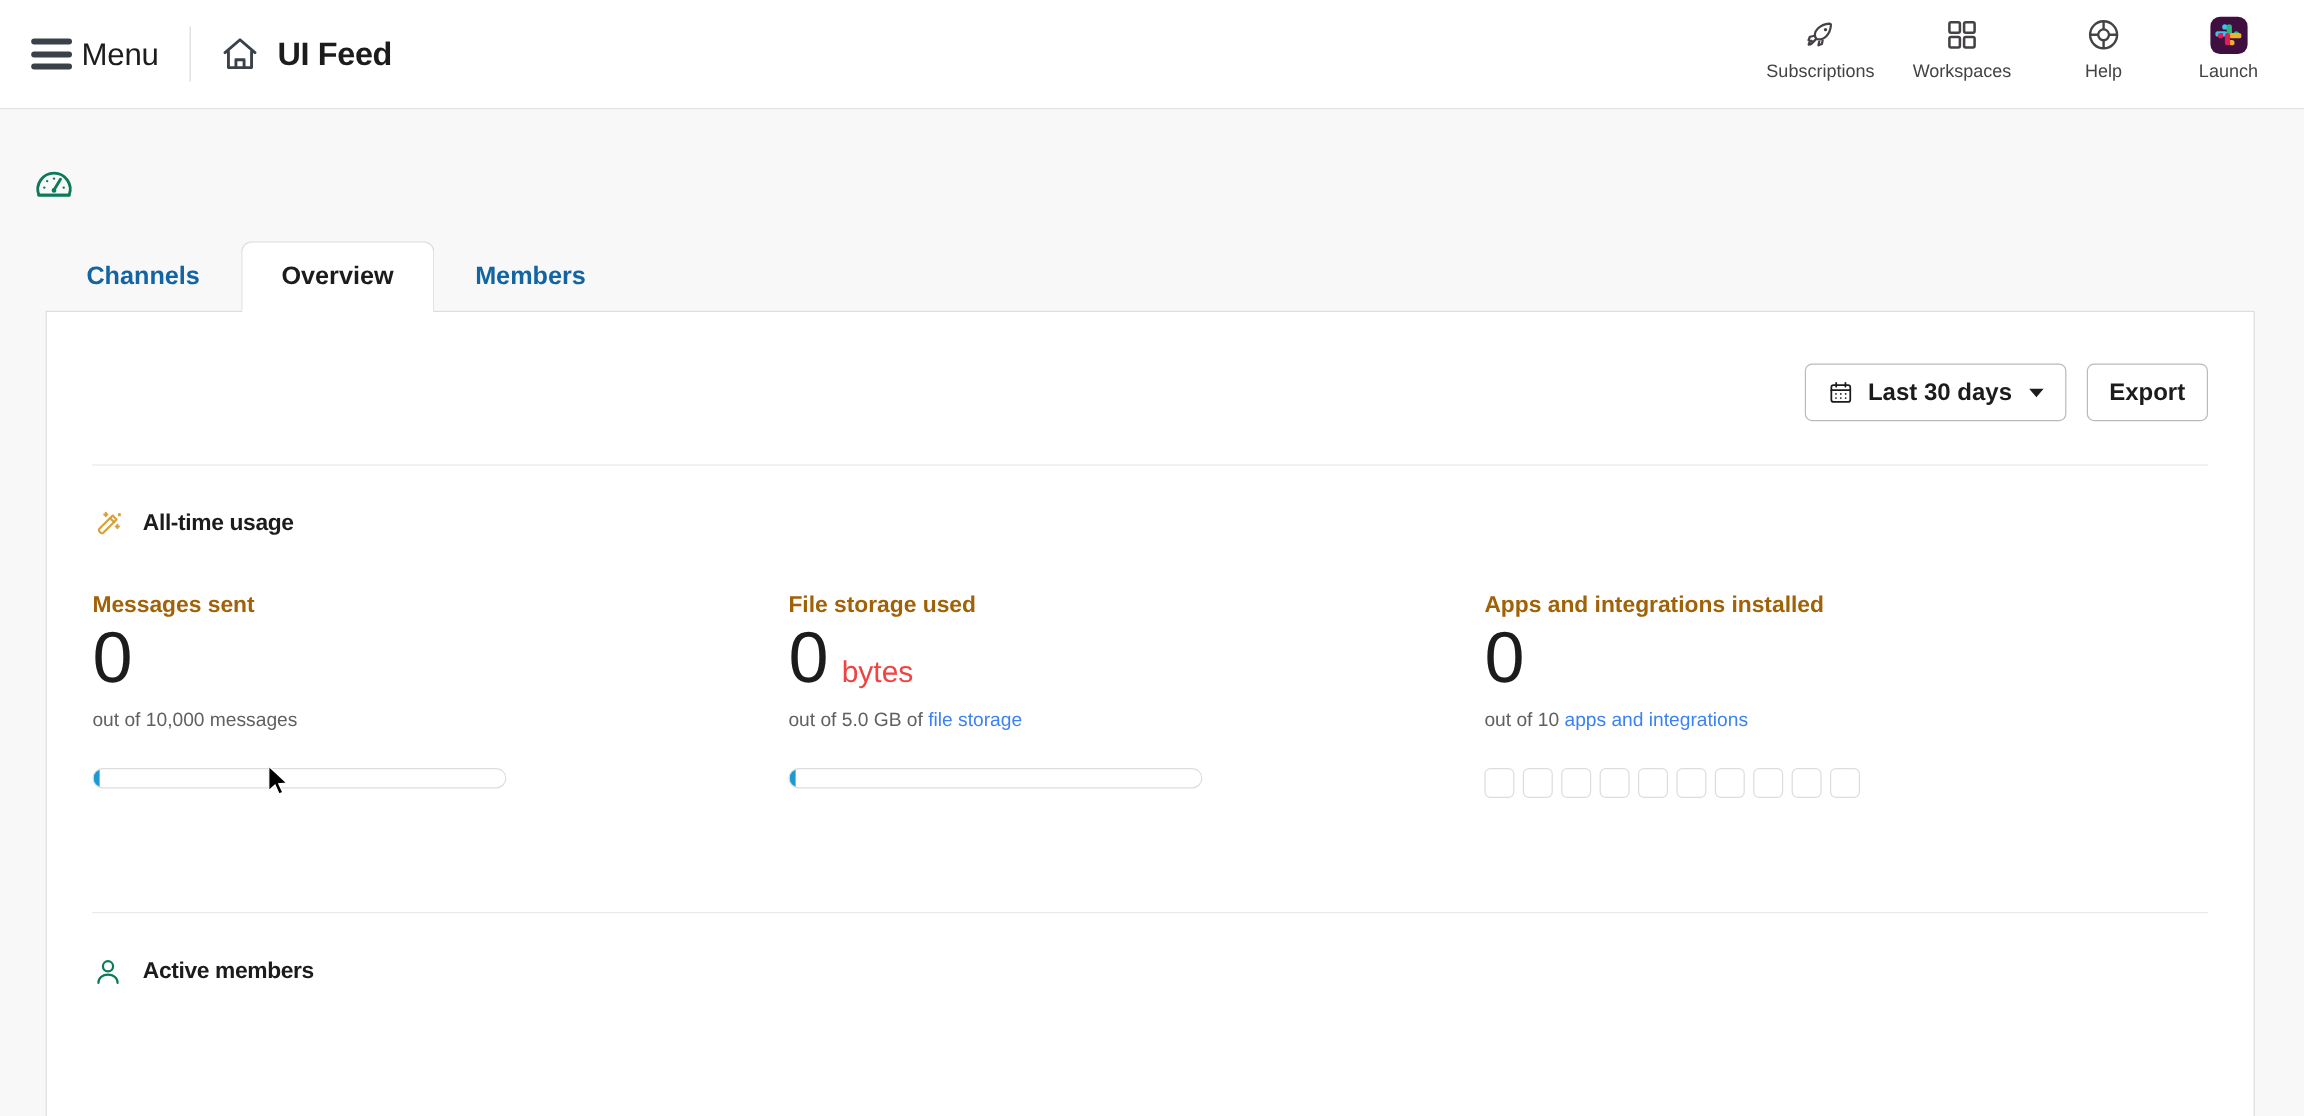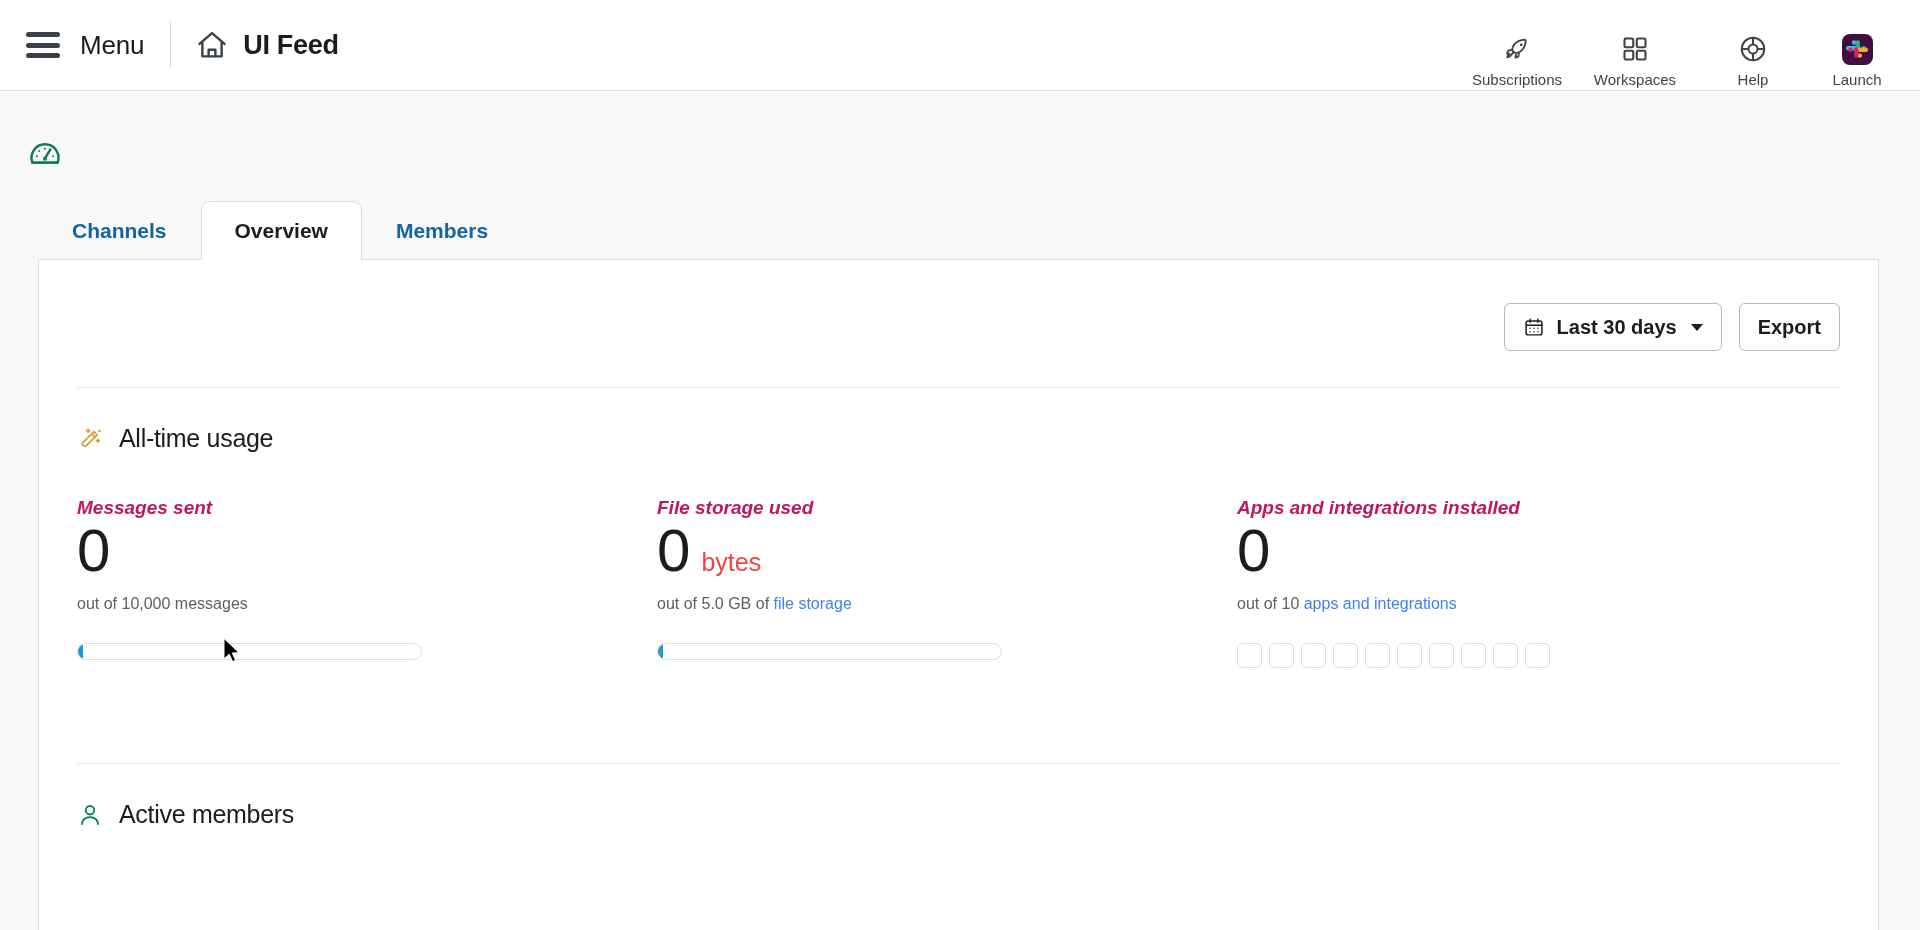--- a/index.html
+++ b/index.html
@@ -48,21 +48,21 @@
     display: block;
     height: 5px;
     width: 100%;
     background: #3b4149;
     border-radius: 3px;
   }
 
   .menu-label {
     font-size: 26px;
     color: #1d1c1d;
-    margin-left: 20px;
+    margin-left: 8px;
     letter-spacing: -0.2px;
     cursor: pointer;
   }
 
   .topbar-divider {
     width: 1px;
     height: 46px;
     background: #d9d9d9;
     margin: 0 24px 0 26px;
   }
@@ -78,23 +78,23 @@
   .home-title {
     font-size: 27px;
     font-weight: 700;
     margin-left: 14px;
     letter-spacing: -0.3px;
   }
 
   .topbar-right {
     margin-left: auto;
     display: flex;
-    align-items: center;
+    align-items: flex-start;
     height: 100%;
-    padding-top: 30px;
+    padding-top: 12px;
     gap: 0px;
   }
 
   .nav-item {
     width: 118px;
     display: flex;
     flex-direction: column;
     align-items: center;
     cursor: pointer;
     text-decoration: none;
@@ -225,39 +225,38 @@
   }
 
   
   .section-header {
     display: flex;
     align-items: center;
     padding: 36px 0 0 0;
   }
   .section-icon { width: 26px; height: 26px; display:flex; align-items:center; justify-content:center; }
   .section-title {
-    font-size: 25px;
-    font-weight: 400;
+    font-size: 19px;
+    font-weight: 700;
     letter-spacing: -0.3px;
     margin-left: 16px;
     color: #1d1c1d;
   }
 
   .stats-row {
     display: flex;
     padding: 44px 0 0 0;
   }
   .stat-col { width: 580px; }
 
   .stat-label {
     font-size: 19px;
     font-weight: 700;
-    color: #be185d;
+    color: #a16207;
     margin-bottom: 2px;
-    font-style: italic;
   }
 
   .stat-value-row {
     display: flex;
     align-items: baseline;
     height: 64px;
   }
   .stat-value {
     font-size: 60px;
     font-weight: 300;

